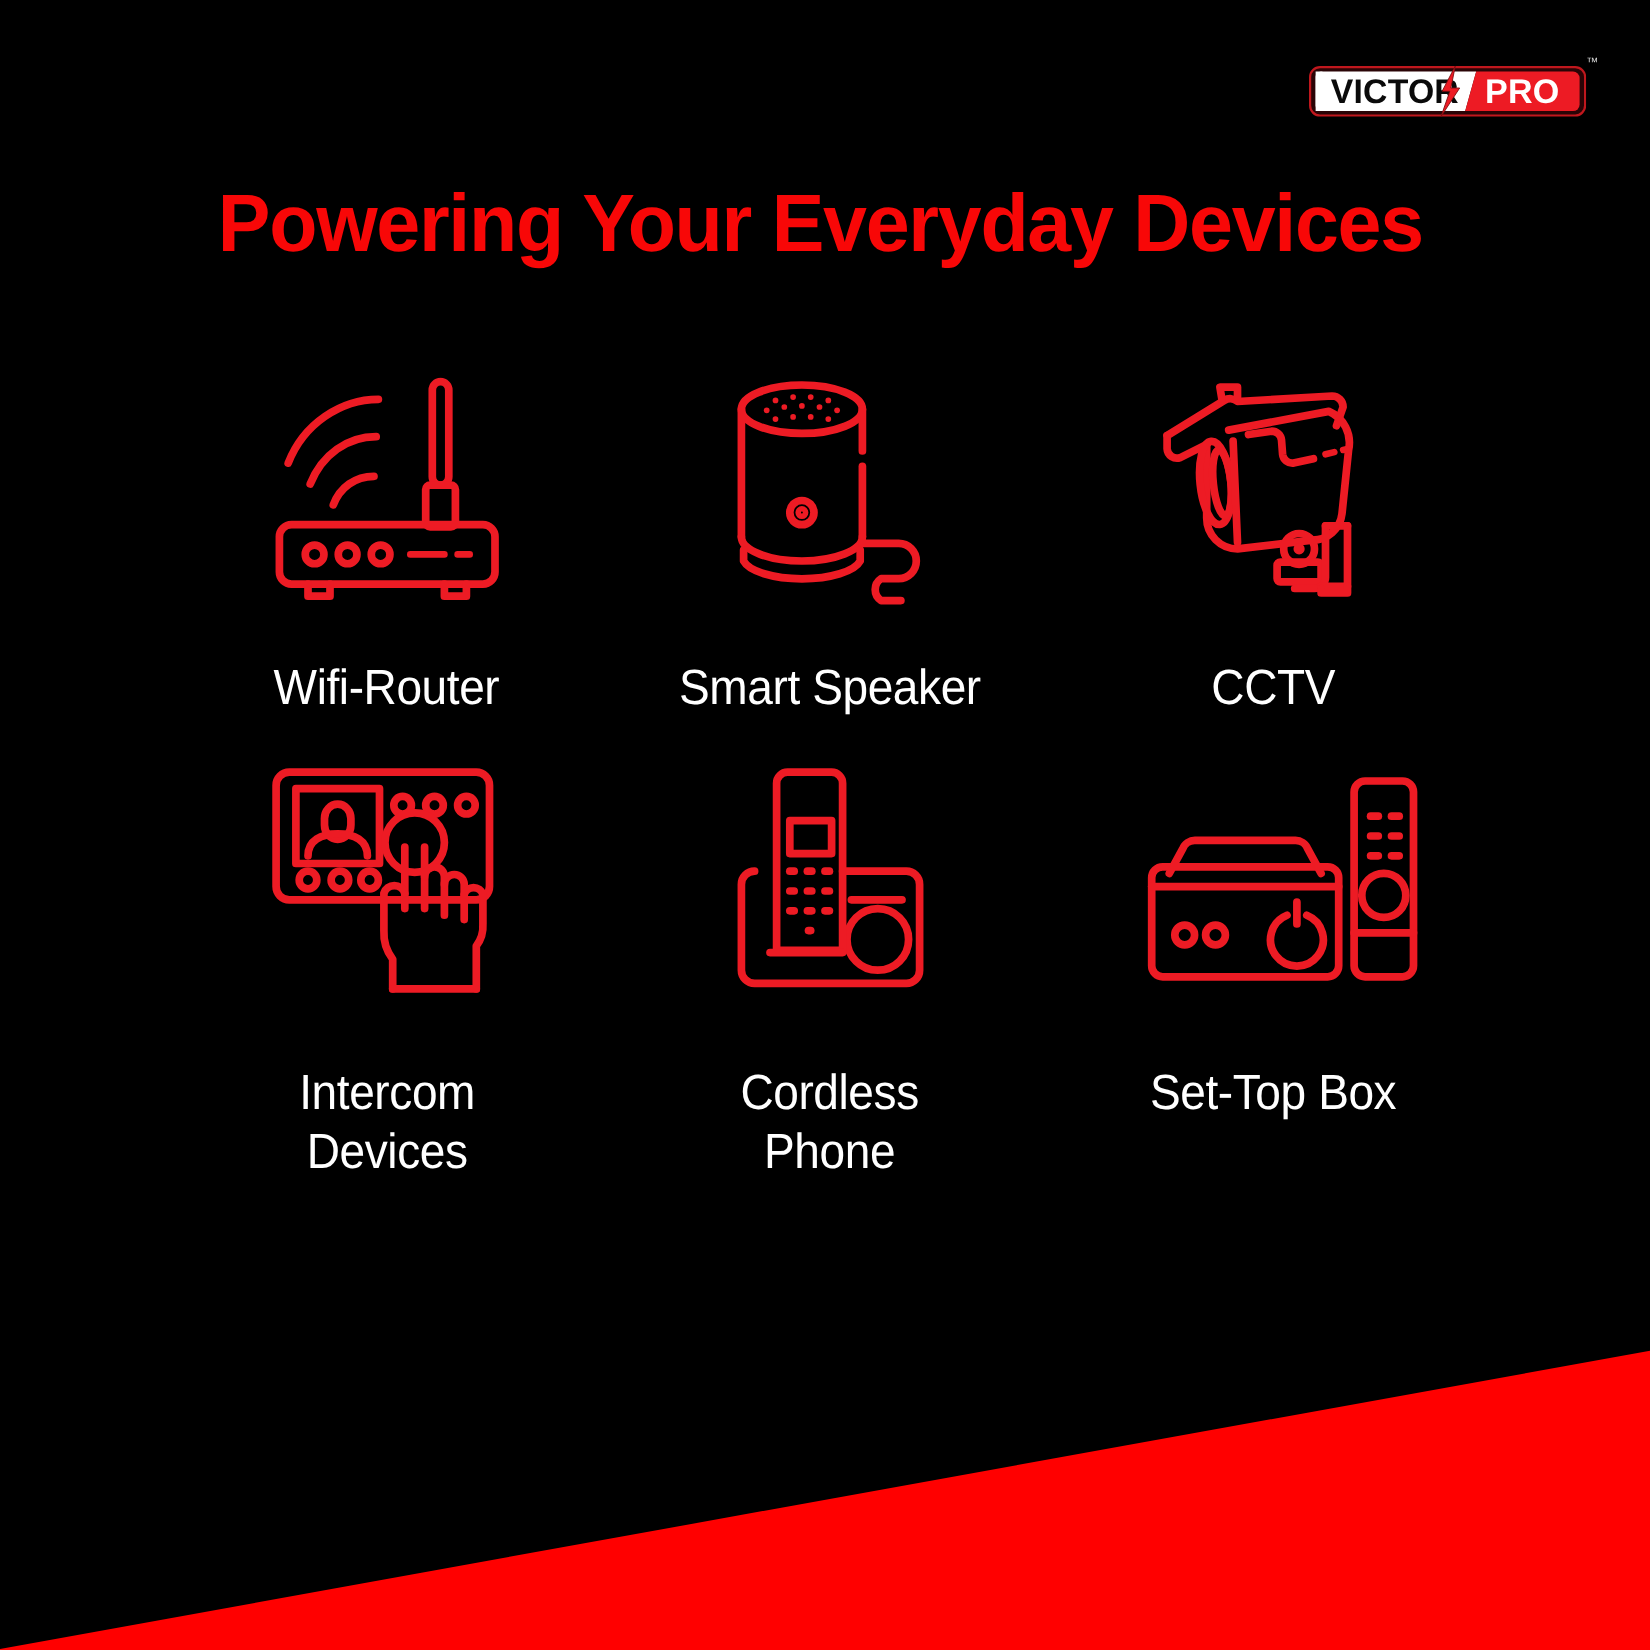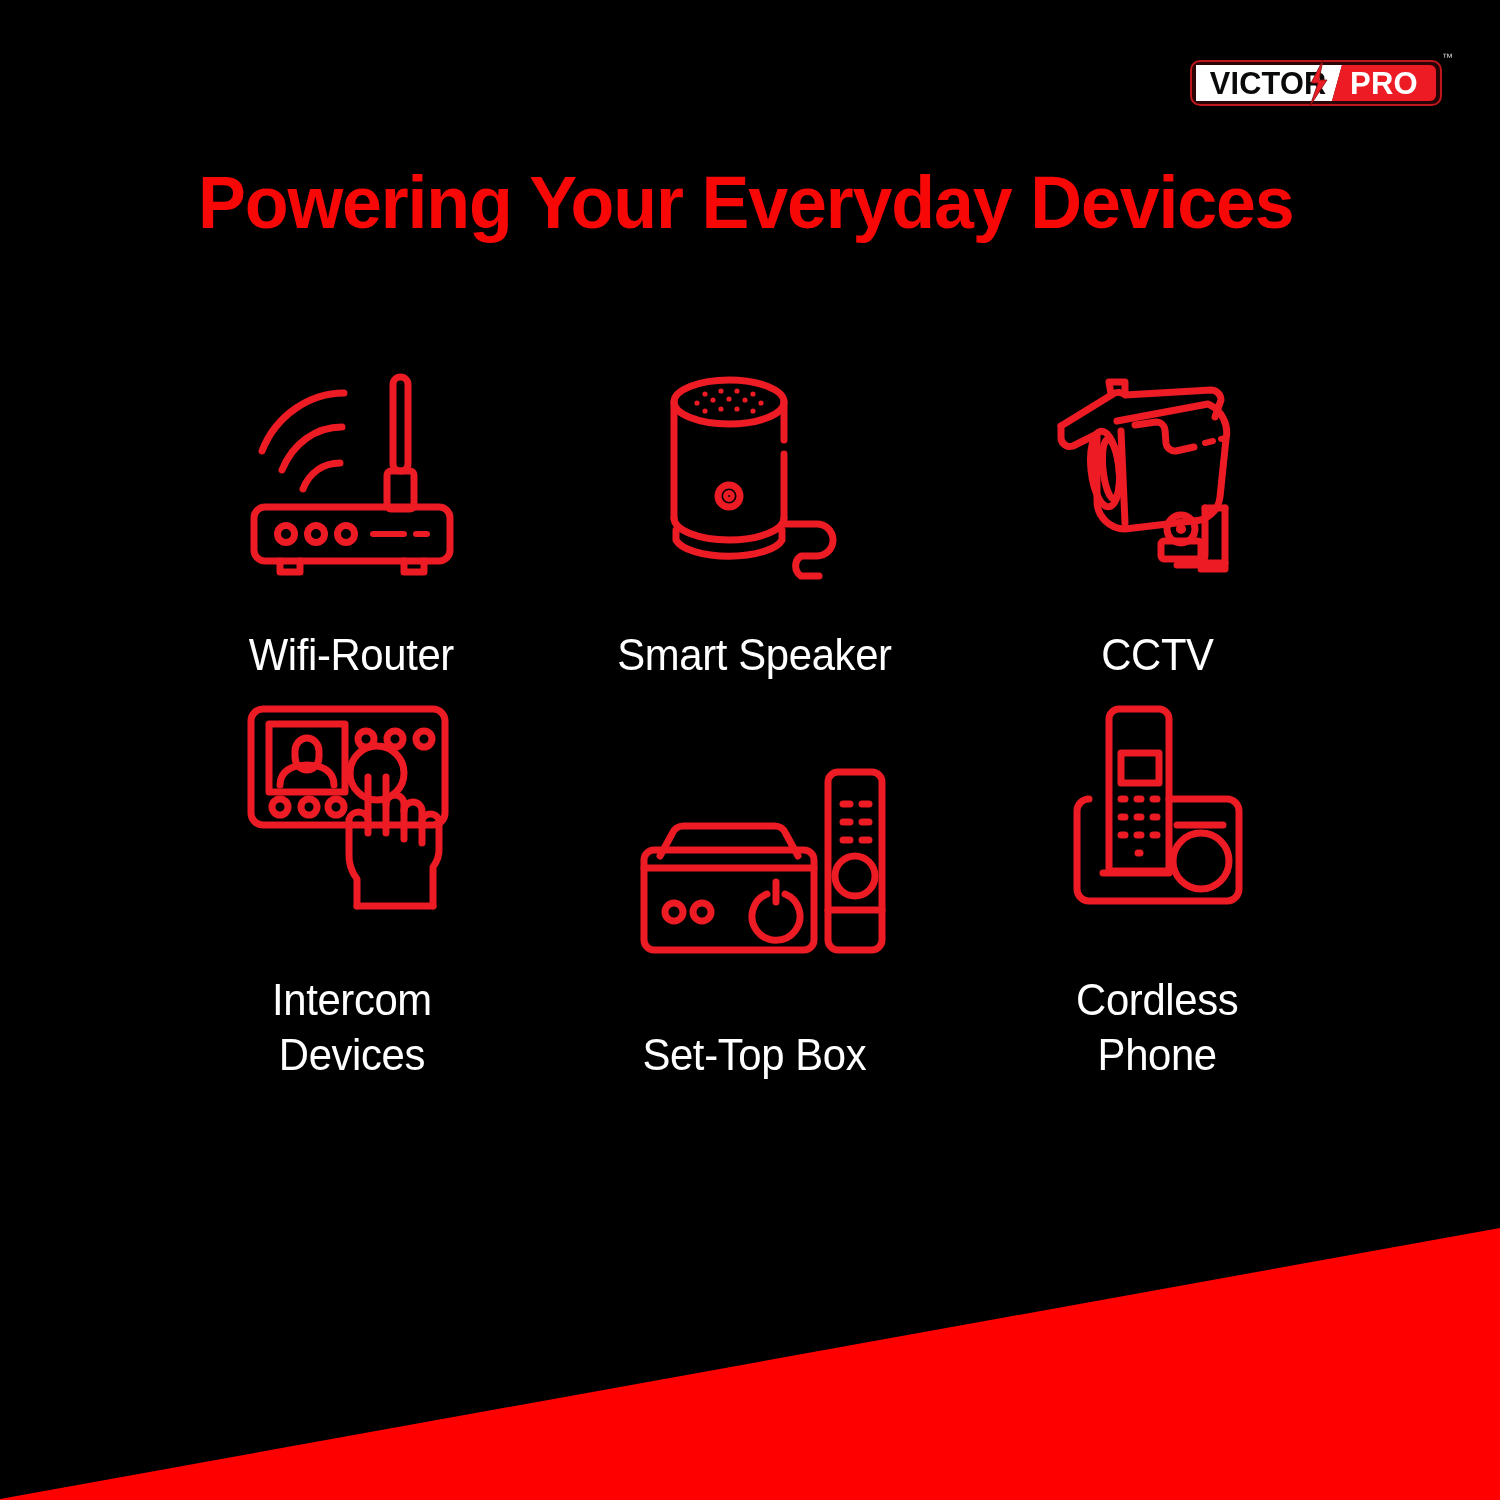--- a/index.html
+++ b/index.html
@@ -76,21 +76,20 @@
     display: flex;
     width: 1210px;
   }
   .row-1 { height: 352px; }
   .row-2 { height: 400px; }
   .cell {
     width: 403px;
     display: flex;
     flex-direction: column;
     align-items: center;
-    justify-content: flex-end;
   }
   .icon-wrap {
     height: 230px;
     display: flex;
     align-items: center;
     justify-content: center;
   }
   .row-2 .icon-wrap { height: 240px; }
   .label {
     margin-top: 38px;
@@ -276,57 +275,20 @@
           </svg>
         </div>
         <div class="label">
           <div>Intercom</div>
           <div>Devices</div>
         </div>
       </div>
 
       <div class="cell">
         <div class="icon-wrap">
-          <svg width="266" height="200" viewBox="0 0 266 200" fill="none" stroke="#ED1B24" stroke-width="7" stroke-linecap="round" stroke-linejoin="round">
-
-            <path d="M38 92 L50 70 A12 12 0 0 1 62 62 H152 A12 12 0 0 1 164 70 L176 92"></path>
-
-            <path d="M22 96 A10 10 0 0 1 32 86 H182 A10 10 0 0 1 192 96 V176 A10 10 0 0 1 182 186 H32 A10 10 0 0 1 22 176 Z"></path>
-
-            <path d="M22 104 H192"></path>
-
-            <circle cx="52" cy="148" r="9"></circle>
-            <circle cx="80" cy="148" r="9"></circle>
-
-            <path d="M145 130 A24 24 0 1 0 163 130"></path>
-            <path d="M154 118 V138"></path>
-
-            <path d="M216 8 H250 A10 10 0 0 1 260 18 V176 A10 10 0 0 1 250 186 H216 A10 10 0 0 1 206 176 V18 A10 10 0 0 1 216 8 Z"></path>
-
-            <path d="M206 146 H260"></path>
-
-            <g stroke-width="7">
-              <path d="M221 40 H228"></path>
-                <path d="M240 40 H247"></path>
-              <path d="M221 58 H228"></path>
-                <path d="M240 58 H247"></path>
-              <path d="M221 76 H228"></path>
-                <path d="M240 76 H247"></path>
-            </g>
-
-            <circle cx="233" cy="112" r="20"></circle>
-          </svg>
-        </div>
-        <div class="label">
-          <div>Set-Top Box</div>
-        </div>
-      </div>
-
-      <div class="cell">
-        <div class="icon-wrap">
           <svg width="186" height="216" viewBox="0 0 186 216" fill="none" stroke="#ED1B24" stroke-width="7" stroke-linecap="round" stroke-linejoin="round">
 
             <path d="M24 98 A12 12 0 0 0 12 110 V188 A12 12 0 0 0 24 200 H162 A12 12 0 0 0 174 188 V110 A12 12 0 0 0 162 98 H104"></path>
 
             <path d="M112 124 H158" stroke-width="7"></path>
 
             <circle cx="136" cy="160" r="28"></circle>
 
             <path d="M44 18 A10 10 0 0 1 54 8 H94 A10 10 0 0 1 104 18 V170 H44 Z"></path>
 
@@ -347,15 +309,52 @@
               <path d="M73 152 H75"></path>
             </g>
           </svg>
         </div>
         <div class="label">
           <div>Cordless</div>
           <div>Phone</div>
         </div>
       </div>
 
+      <div class="cell">
+        <div class="icon-wrap">
+          <svg width="266" height="200" viewBox="0 0 266 200" fill="none" stroke="#ED1B24" stroke-width="7" stroke-linecap="round" stroke-linejoin="round">
+
+            <path d="M38 92 L50 70 A12 12 0 0 1 62 62 H152 A12 12 0 0 1 164 70 L176 92"></path>
+
+            <path d="M22 96 A10 10 0 0 1 32 86 H182 A10 10 0 0 1 192 96 V176 A10 10 0 0 1 182 186 H32 A10 10 0 0 1 22 176 Z"></path>
+
+            <path d="M22 104 H192"></path>
+
+            <circle cx="52" cy="148" r="9"></circle>
+            <circle cx="80" cy="148" r="9"></circle>
+
+            <path d="M145 130 A24 24 0 1 0 163 130"></path>
+            <path d="M154 118 V138"></path>
+
+            <path d="M216 8 H250 A10 10 0 0 1 260 18 V176 A10 10 0 0 1 250 186 H216 A10 10 0 0 1 206 176 V18 A10 10 0 0 1 216 8 Z"></path>
+
+            <path d="M206 146 H260"></path>
+
+            <g stroke-width="7">
+              <path d="M221 40 H228"></path>
+                <path d="M240 40 H247"></path>
+              <path d="M221 58 H228"></path>
+                <path d="M240 58 H247"></path>
+              <path d="M221 76 H228"></path>
+                <path d="M240 76 H247"></path>
+            </g>
+
+            <circle cx="233" cy="112" r="20"></circle>
+          </svg>
+        </div>
+        <div class="label">
+          <div>Set-Top Box</div>
+        </div>
+      </div>
+
     </div>
   </div>
 </div>
 
 </body></html>

